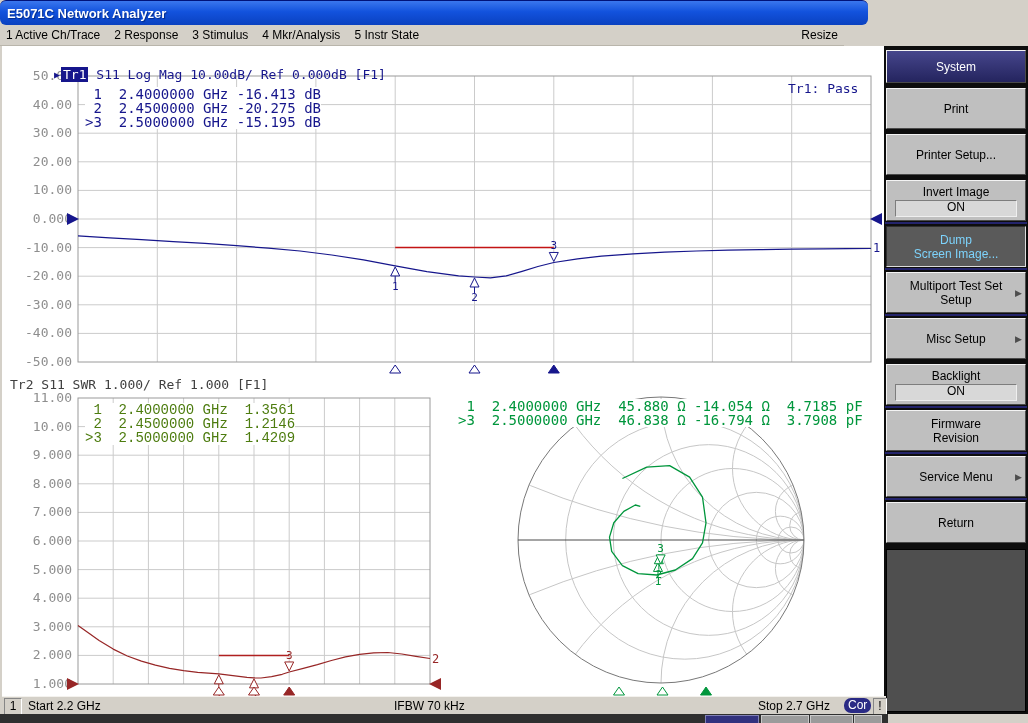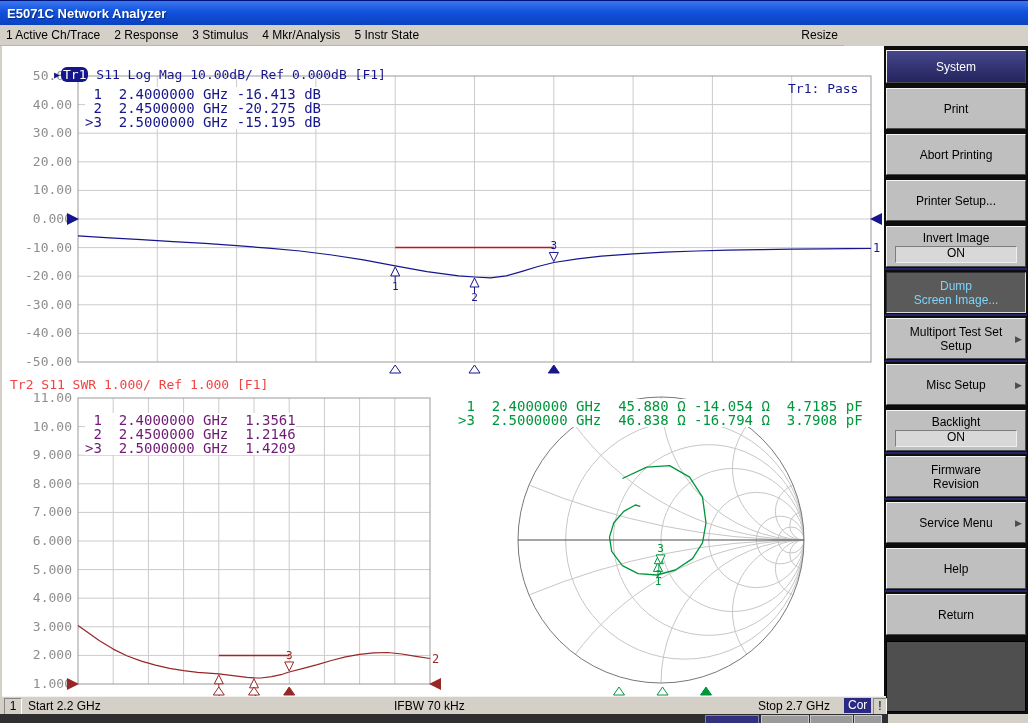--- a/index.html
+++ b/index.html
@@ -1,34 +1,34 @@
 <!DOCTYPE html>
 <html><head>
 <meta charset="utf-8">
 <style>
   html,body{margin:0;padding:0;background:#000;}
   .app{position:relative;width:1028px;height:723px;overflow:hidden;background:#d4d0c8;
        font-family:"Liberation Sans",sans-serif;}
   
-  .titlebar{position:absolute;left:0;top:0;width:1028px;height:25px;
+  .titlebar{position:absolute;left:0;top:0;width:868px;height:25px;
     background:linear-gradient(180deg,#3a77ee 0%,#1252dd 45%,#0a41c0 100%);
     border-top:1px solid #00137a;color:#fff;font-weight:bold;font-size:13px;
-    line-height:25px;padding-left:7px;box-sizing:border-box;text-shadow:1px 1px 1px #012a8a;}
+    line-height:25px;padding-left:7px;box-sizing:border-box;text-shadow:1px 1px 1px #012a8a;border-radius:6px;}
   .menubar{position:absolute;left:0;top:25px;width:844px;height:21px;background:#d4d0c8;
     display:flex;align-items:center;gap:14px;font-size:12px;color:#000;
     padding:0 6px;box-sizing:border-box;border-bottom:1px solid #b9b5ab;}
   .menubar .mi{white-space:nowrap;cursor:default;}
   .menubar .resize{margin-left:auto;}
   
   .screen{position:absolute;left:2px;top:46px;width:882px;height:650px;background:#fff;
     border-right:1px solid #9a9a9a;box-sizing:content-box;}
   .screen svg{position:absolute;left:0;top:0;}
   .tr-header{position:absolute;font-size:13px;white-space:pre;font-family:"DejaVu Sans Mono",monospace;}
   .tr1-arrow{font-size:10px;vertical-align:1px;margin-right:1px;}
-  .tr-chip{display:inline-block;background:#16168c;color:#fff;padding:0 2px;border-radius:6px;}
+  .tr-chip{display:inline-block;background:#16168c;color:#fff;padding:0 2px;}
   .pass-label{position:absolute;font-size:13px;font-family:"DejaVu Sans Mono",monospace;color:#16168c;white-space:pre;}
   .mkr-table{position:absolute;font-size:14px;line-height:14px;white-space:pre;
     font-family:"DejaVu Sans Mono",monospace;}
   .mkr-table .row{background:#fff;width:-moz-fit-content;width:fit-content;}
   
   .sidebar{position:absolute;left:884px;top:46px;width:144px;height:668px;background:#0d0d0d;
     display:flex;flex-direction:column;padding:4px 2px 2px 2px;box-sizing:border-box;gap:5px;}
   .gutter{position:absolute;left:884px;top:46px;width:5px;height:668px;background:#cdcdcd;
     border-right:1px solid #6f6f6f;}
   .sk{position:relative;min-height:39px;background:#bfbfbf;border:1px solid;
@@ -45,21 +45,21 @@
   .sk-void{flex:1;background:#4f4f4f;border:1px solid #000;margin-top:1px;}
   
   .statusbar{position:absolute;left:2px;top:696px;width:884px;height:18px;background:#d4d0c8;
     border-top:1px solid #f4f2ee;font-size:12px;color:#000;}
   .statusbar .chbox{position:absolute;left:2px;top:1px;width:16px;height:15px;text-align:center;
     line-height:15px;border:1px solid;border-color:#868686 #fff #fff #868686;}
   .statusbar .start{position:absolute;left:26px;top:2px;}
   .statusbar .ifbw{position:absolute;left:392px;top:2px;}
   .statusbar .stop{position:absolute;left:756px;top:2px;}
   .statusbar .cor{position:absolute;left:842px;top:1px;height:15px;line-height:15px;
-    background:#2a2a85;color:#fff;padding:0 4px;}
+    background:#2a2a85;color:#fff;padding:0 4px;border-radius:7px;}
   .statusbar .alert{position:absolute;left:871px;top:1px;width:12px;height:15px;text-align:center;
     line-height:15px;border:1px solid;border-color:#868686 #fff #fff #868686;}
   
   .bottomstrip{position:absolute;left:0;top:714px;width:888px;height:9px;background:#2f2f2f;overflow:hidden;}
   .tb-box{position:absolute;top:1px;height:14px;}
   .tb-box.active{background:#31317e;border:1px solid #8080b5;}
   .tb-box.gray{background:#9b9b9b;border:1px solid #c9c9c9;}
   .tb-clock{position:absolute;left:888px;top:1px;font-family:"DejaVu Sans Mono",monospace;
     font-size:11px;color:#c9c9c9;white-space:pre;}
 </style>
@@ -240,44 +240,42 @@
           <path d="M 703.9999999999998 641 L 698.4999999999998 649 L 709.4999999999998 649 Z" fill="#00963c" stroke="#00963c" stroke-width="1"></path>
         </g>
       </svg>
 
     <div class="tr-header" id="tr1-header" style="left:5px;top:6px;color:#16168c;">
       <span class="tr1-arrow">▶</span><span class="tr-chip">Tr1</span><span> </span><span>S11 Log Mag 10.00dB/ Ref 0.000dB [F1]</span>
     </div>
     <div class="pass-label" style="left:786px;top:35px;">Tr1: Pass</div>
     <div class="mkr-table" id="tr1-mkr" style="left:83px;top:41px;color:#16168c;"><div class="row"> 1  2.4000000 GHz -16.413 dB</div><div class="row"> 2  2.4500000 GHz -20.275 dB</div><div class="row">&gt;3  2.5000000 GHz -15.195 dB</div></div>
 
-    <div class="tr-header" id="tr2-header" style="left:8px;top:331px;color:#ef4444;">Tr2 S11 SWR 1.000/ Ref 1.000 [F1]</div>
-    <div class="mkr-table" id="tr2-mkr" style="left:83px;top:367px;color:#701a75;"><div class="row"> 1  2.4000000 GHz  1.3561</div><div class="row"> 2  2.4500000 GHz  1.2146</div><div class="row">&gt;3  2.5000000 GHz  1.4209</div></div>
+    <div class="tr-header" id="tr2-header" style="left:8px;top:331px;color:#404040;">Tr2 S11 SWR 1.000/ Ref 1.000 [F1]</div>
+    <div class="mkr-table" id="tr2-mkr" style="left:83px;top:357px;color:#4d7c0f;font-family:Liberation Mono, monospace;"><div class="row"> 1  2.4000000 GHz  1.3561</div><div class="row"> 2  2.4500000 GHz  1.2146</div><div class="row">&gt;3  2.5000000 GHz  1.4209</div></div>
 
     <div class="mkr-table" id="tr3-mkr" style="left:456px;top:353px;color:#00963c;"><div class="row"> 1  2.4000000 GHz  45.880 Ω -14.054 Ω  4.7185 pF</div><div class="row">&gt;3  2.5000000 GHz  46.838 Ω -16.794 Ω  3.7908 pF</div></div>
   </div>
 
   <div class="gutter"></div>
   <div class="sidebar" id="sidebar">
     <div class="sk title">System</div>
 
   <div class="sk"><span>Print</span></div>
-      <div class="sk"><span>Abort Printing</span></div>
       <div class="sk"><span>Printer Setup...</span></div>
       <div class="sk"><span>Invert Image</span><span class="state">ON</span></div>
       <div class="sk pressed sep"><span>Dump
 Screen Image...</span></div>
       <div class="sk sep"><span>Multiport Test Set
 Setup</span><span class="arrow">▶</span></div>
       <div class="sk sep"><span>Misc Setup</span><span class="arrow">▶</span></div>
       <div class="sk"><span>Backlight</span><span class="state">ON</span></div>
       <div class="sk sep"><span>Firmware
 Revision</span></div>
       <div class="sk sep"><span>Service Menu</span><span class="arrow">▶</span></div>
-      <div class="sk"><span>Help</span></div>
       <div class="sk sep"><span>Return</span></div>
       <div class="sk-void"></div>
     </div>
 
   <div class="statusbar">
     <span class="chbox">1</span>
     <span class="start">Start 2.2 GHz</span>
     <span class="ifbw">IFBW 70 kHz</span>
     <span class="stop">Stop 2.7 GHz</span>
     <span class="cor">Cor</span>

